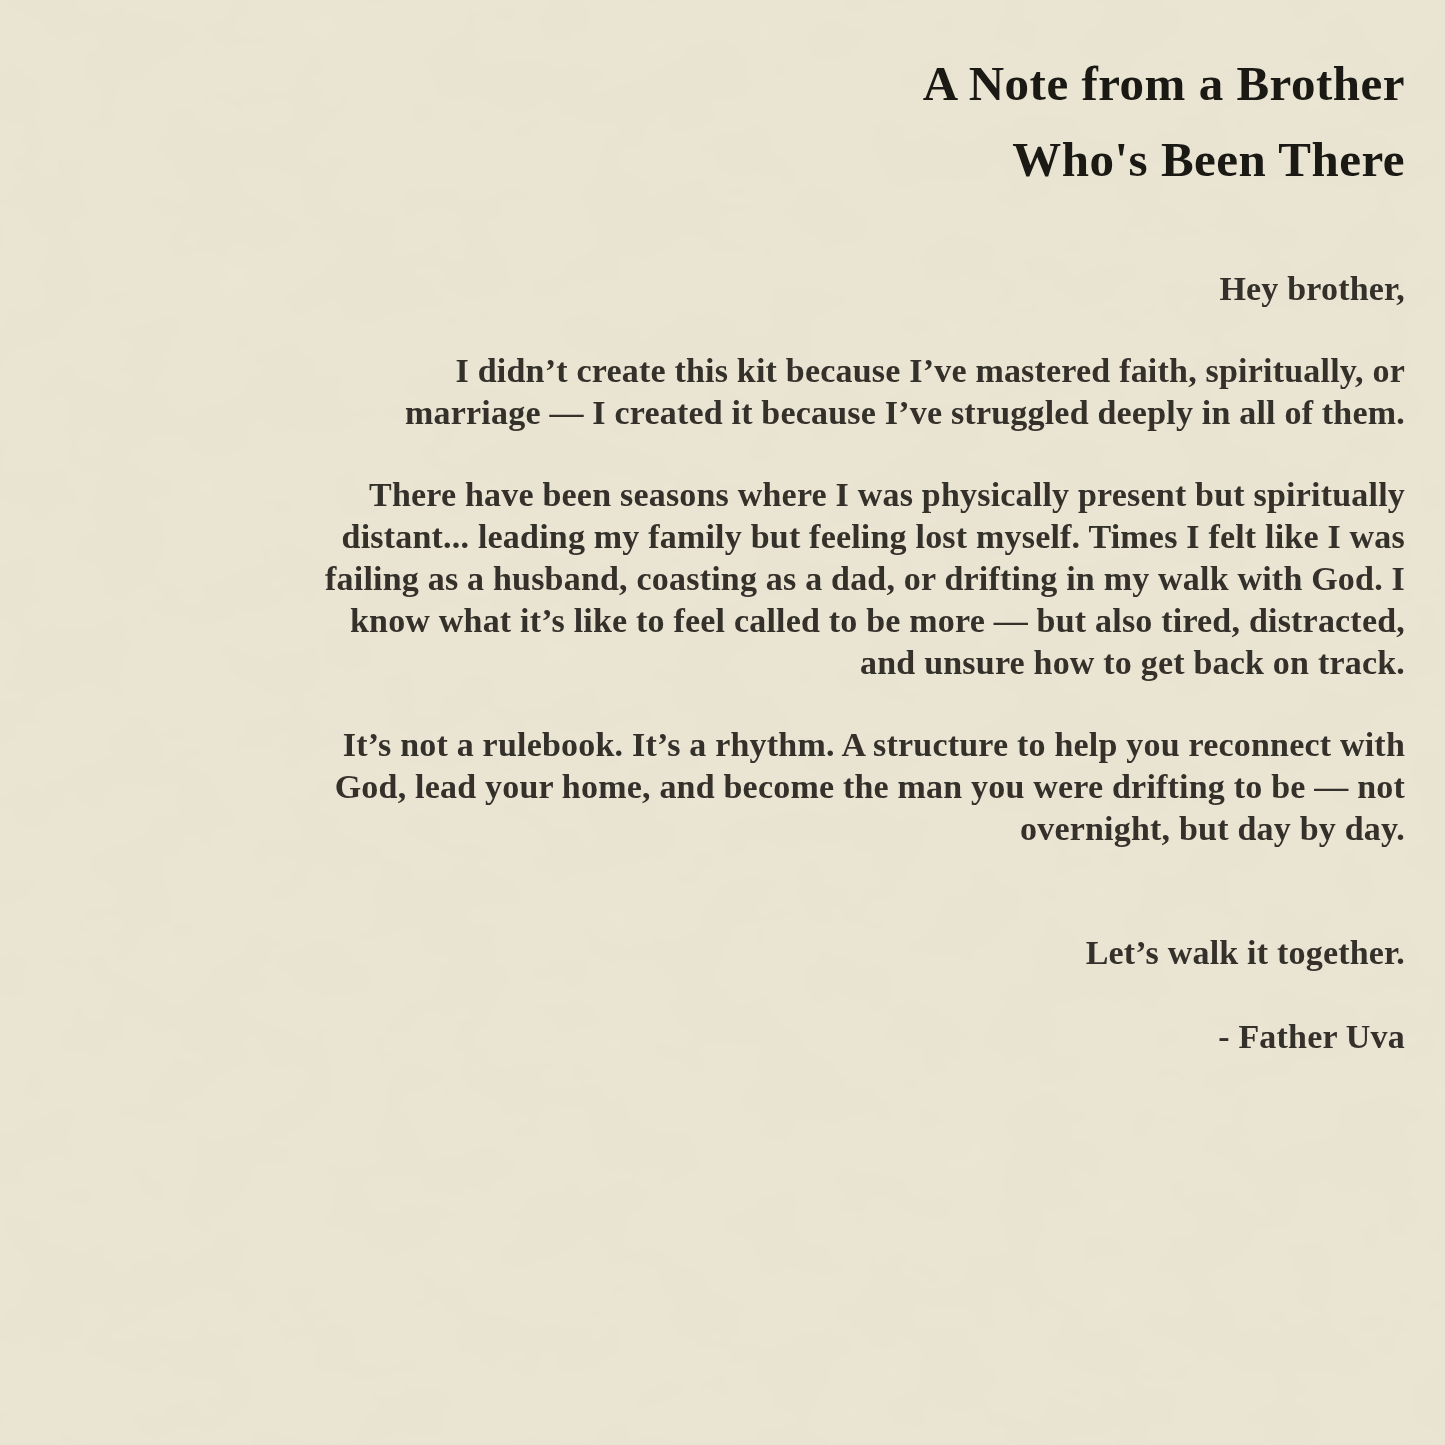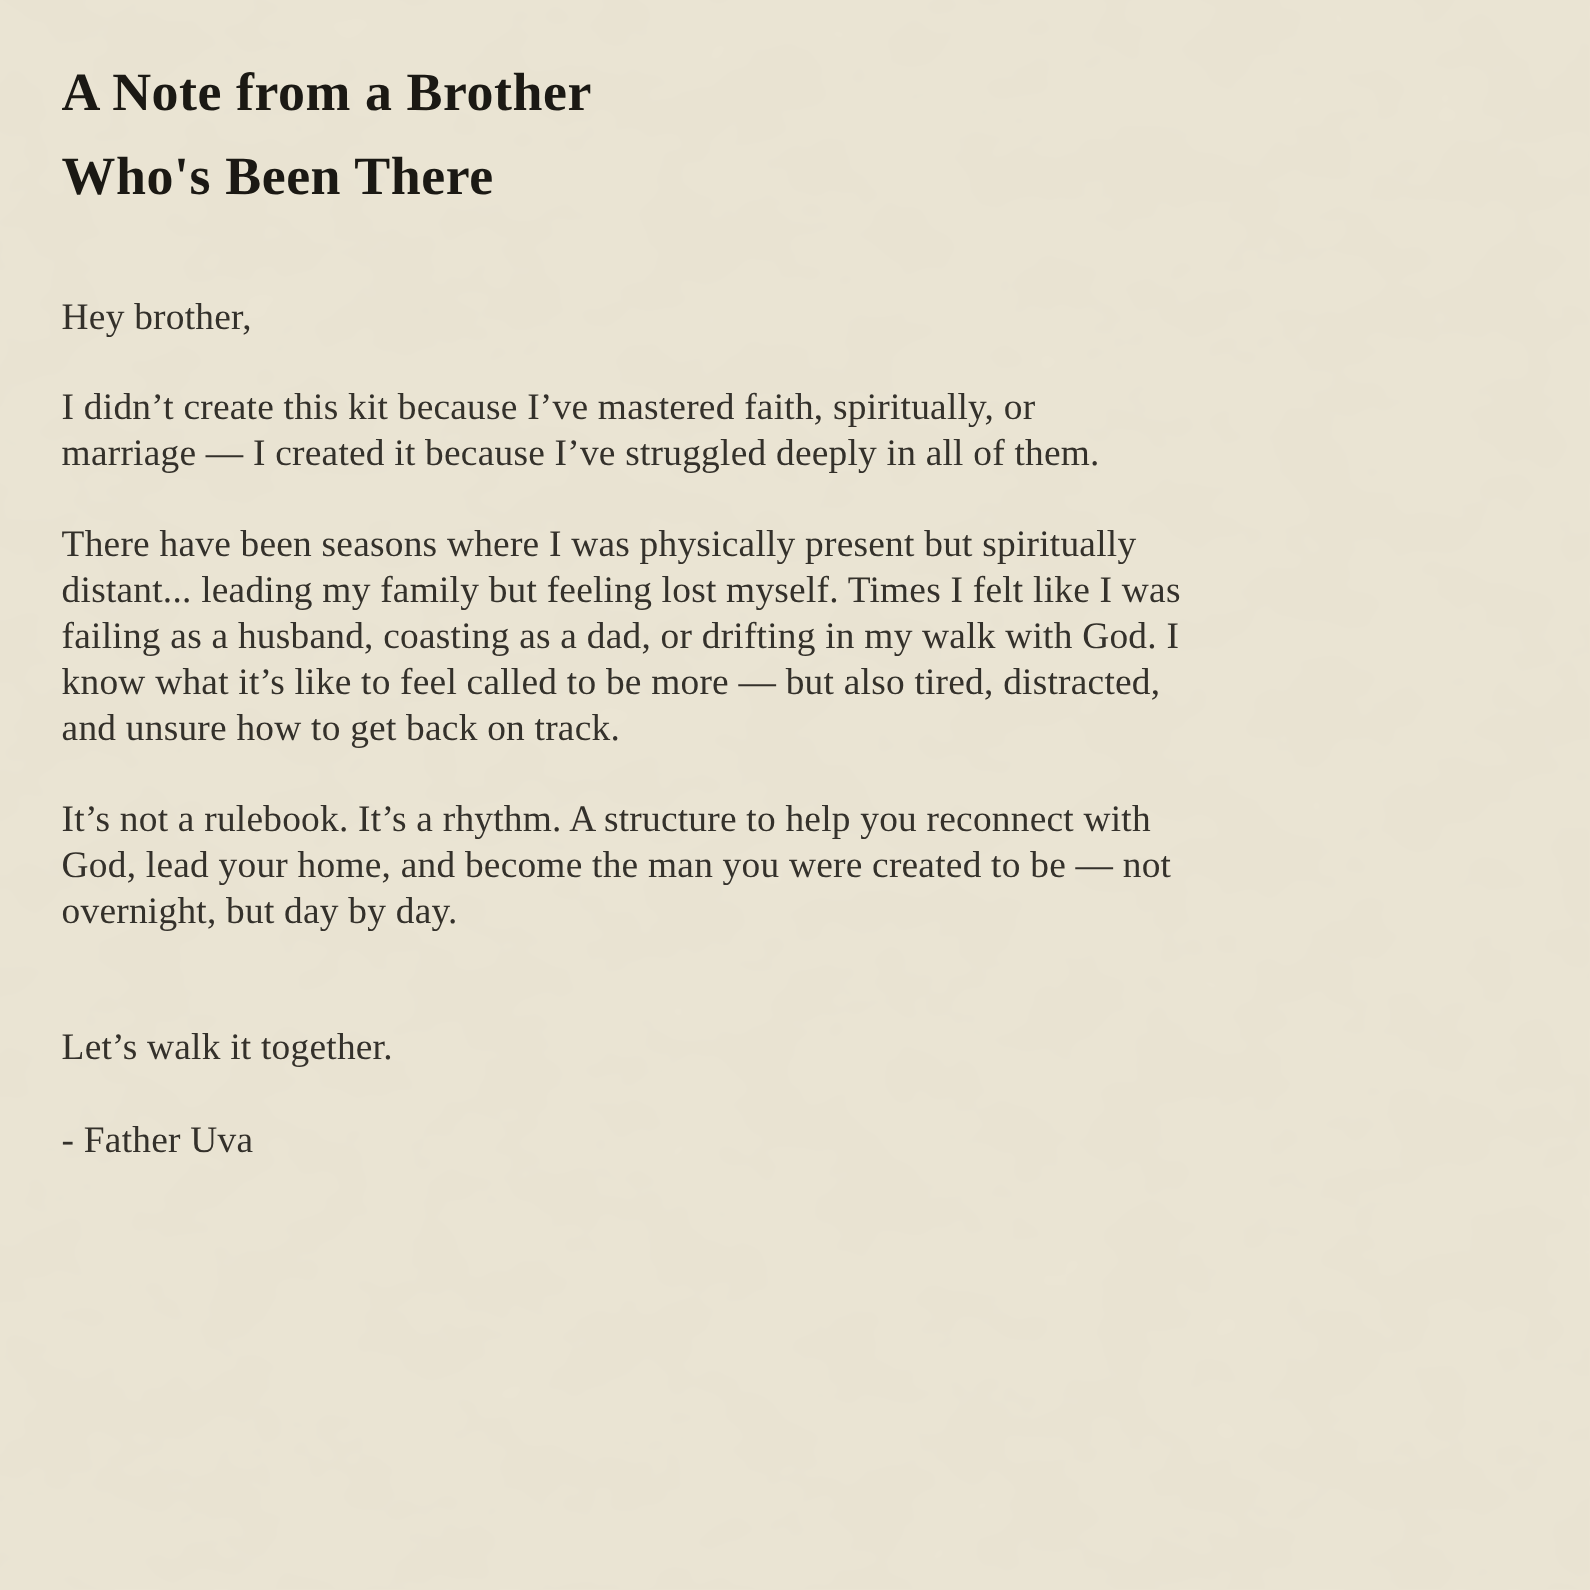--- a/index.html
+++ b/index.html
@@ -20,36 +20,36 @@
     position:absolute;
     inset:0;
     display:block;
     pointer-events:none;
   }
   .page{
     position:relative;
     width:100%;
     height:100%;
     box-sizing:border-box;
-    padding:46px 56px 0;
-    text-align:left;
+    padding:46px 40px 0;
+    text-align:right;
     color:var(--body_text);
   }
   .title{
     font-size:49px;
     font-weight:700;
     line-height:76px;
     letter-spacing:.5px;
     color:var(--title_text);
     margin:0 0 70px;
     white-space:pre-line;
   }
   .greeting,.para,.sig{
     font-size:34px;
-    font-weight:400;
+    font-weight:700;
     line-height:42px;
     letter-spacing:.2px;
     margin:0 0 40px;
     white-space:pre-line;
   }
   .sig span{display:block;}
 </style>
 </head>
 <body>
 
@@ -71,21 +71,21 @@
 marriage — I created it because I’ve struggled deeply in all of them.</p>
 
   <p class="para">There have been seasons where I was physically present but spiritually
 distant... leading my family but feeling lost myself. Times I felt like I was
 failing as a husband, coasting as a dad, or drifting in my walk with God. I
 know what it’s like to feel called to be more — but also tired, distracted,
 and unsure how to get back on track.</p>
 
 
   <p class="para">It’s not a rulebook. It’s a rhythm. A structure to help you reconnect with
-God, lead your home, and become the man you were created to be — not
+God, lead your home, and become the man you were drifting to be — not
 overnight, but day by day.</p>
 
 
   <p class="sig">
     <span>Let’s walk it together.</span>
     <span>- Father Uva</span>
   </p>
 </main>
 
 </body></html>

